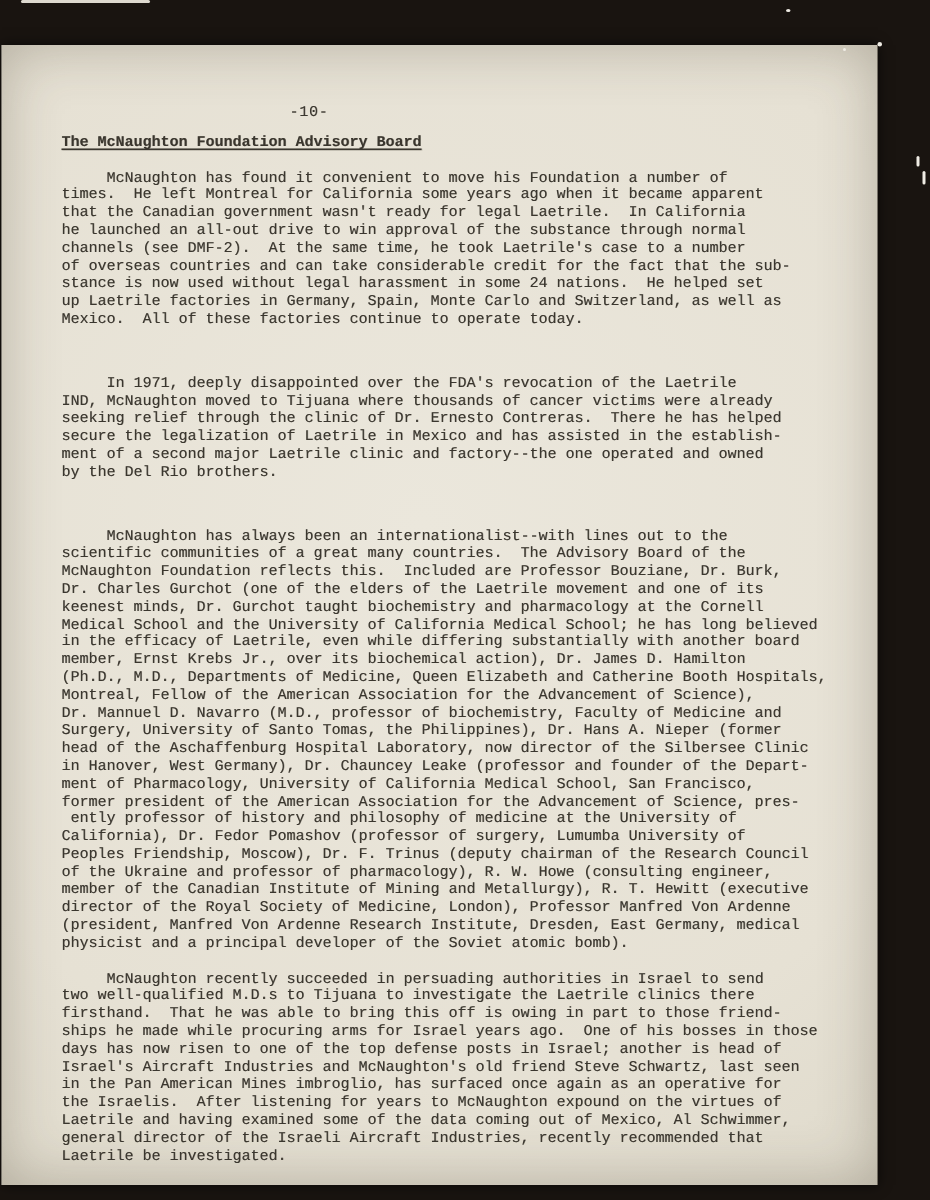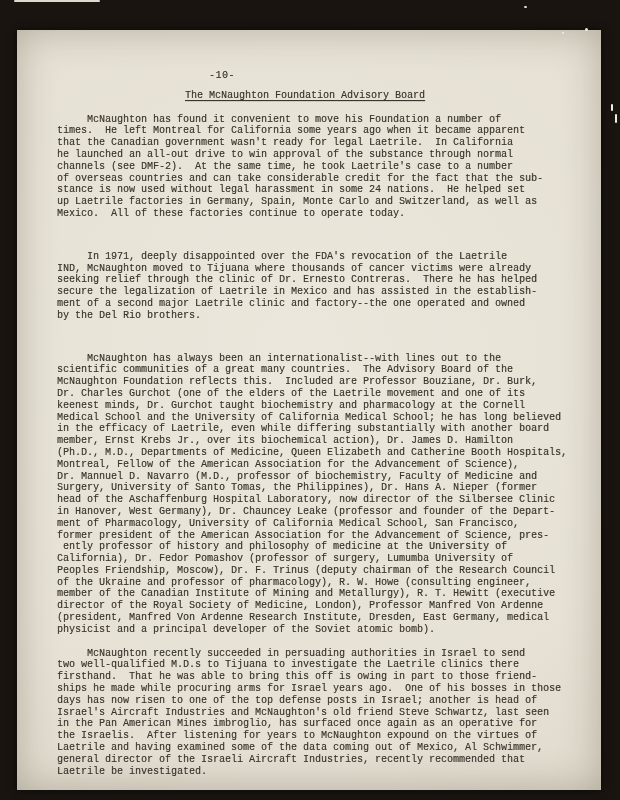--- a/index.html
+++ b/index.html
@@ -6,45 +6,45 @@
   .scan {
     position: relative;
     width: 620px;
     height: 800px;
     background: #191410;
     overflow: hidden;
     font-family: "Liberation Mono", "DejaVu Sans Mono", monospace;
   }
   .paper {
     position: absolute;
-    left: 17px;
+    left: 1px;
     top: 30px;
     width: 584px;
     height: 760px;
     box-sizing: border-box;
     padding: 40px 24px 0 40px;
     background: radial-gradient(ellipse 120% 90% at 48% 42%, #ebe7dc 0%, #e6e1d4 55%, #d8d3c3 100%);
     box-shadow: inset 0 0 38px rgba(70,58,42,0.30), 0 0 8px rgba(0,0,0,0.65);
     color: #3a362e;
     font-size: 10px;
     line-height: 11.8px;
     text-shadow: 0.3px 0.3px 0 rgba(58,54,46,0.45);
   }
   .page-number {
     padding-left: 152px;
     letter-spacing: 0.5px;
     white-space: pre;
   }
   .heading {
-    text-align: center;
     padding-right: 24px;
     margin-top: 8px;
     text-decoration: underline;
     text-underline-offset: 2px;
     white-space: pre;
+    font-weight: bold;
   }
   .heading-2 { margin-top: 30px; }
   .para {
     white-space: pre-wrap;
     margin-top: 31px;
   }
   .para-after-heading { margin-top: 12px; }
   .mark {
     position: absolute;
     background: #ddd9cf;

